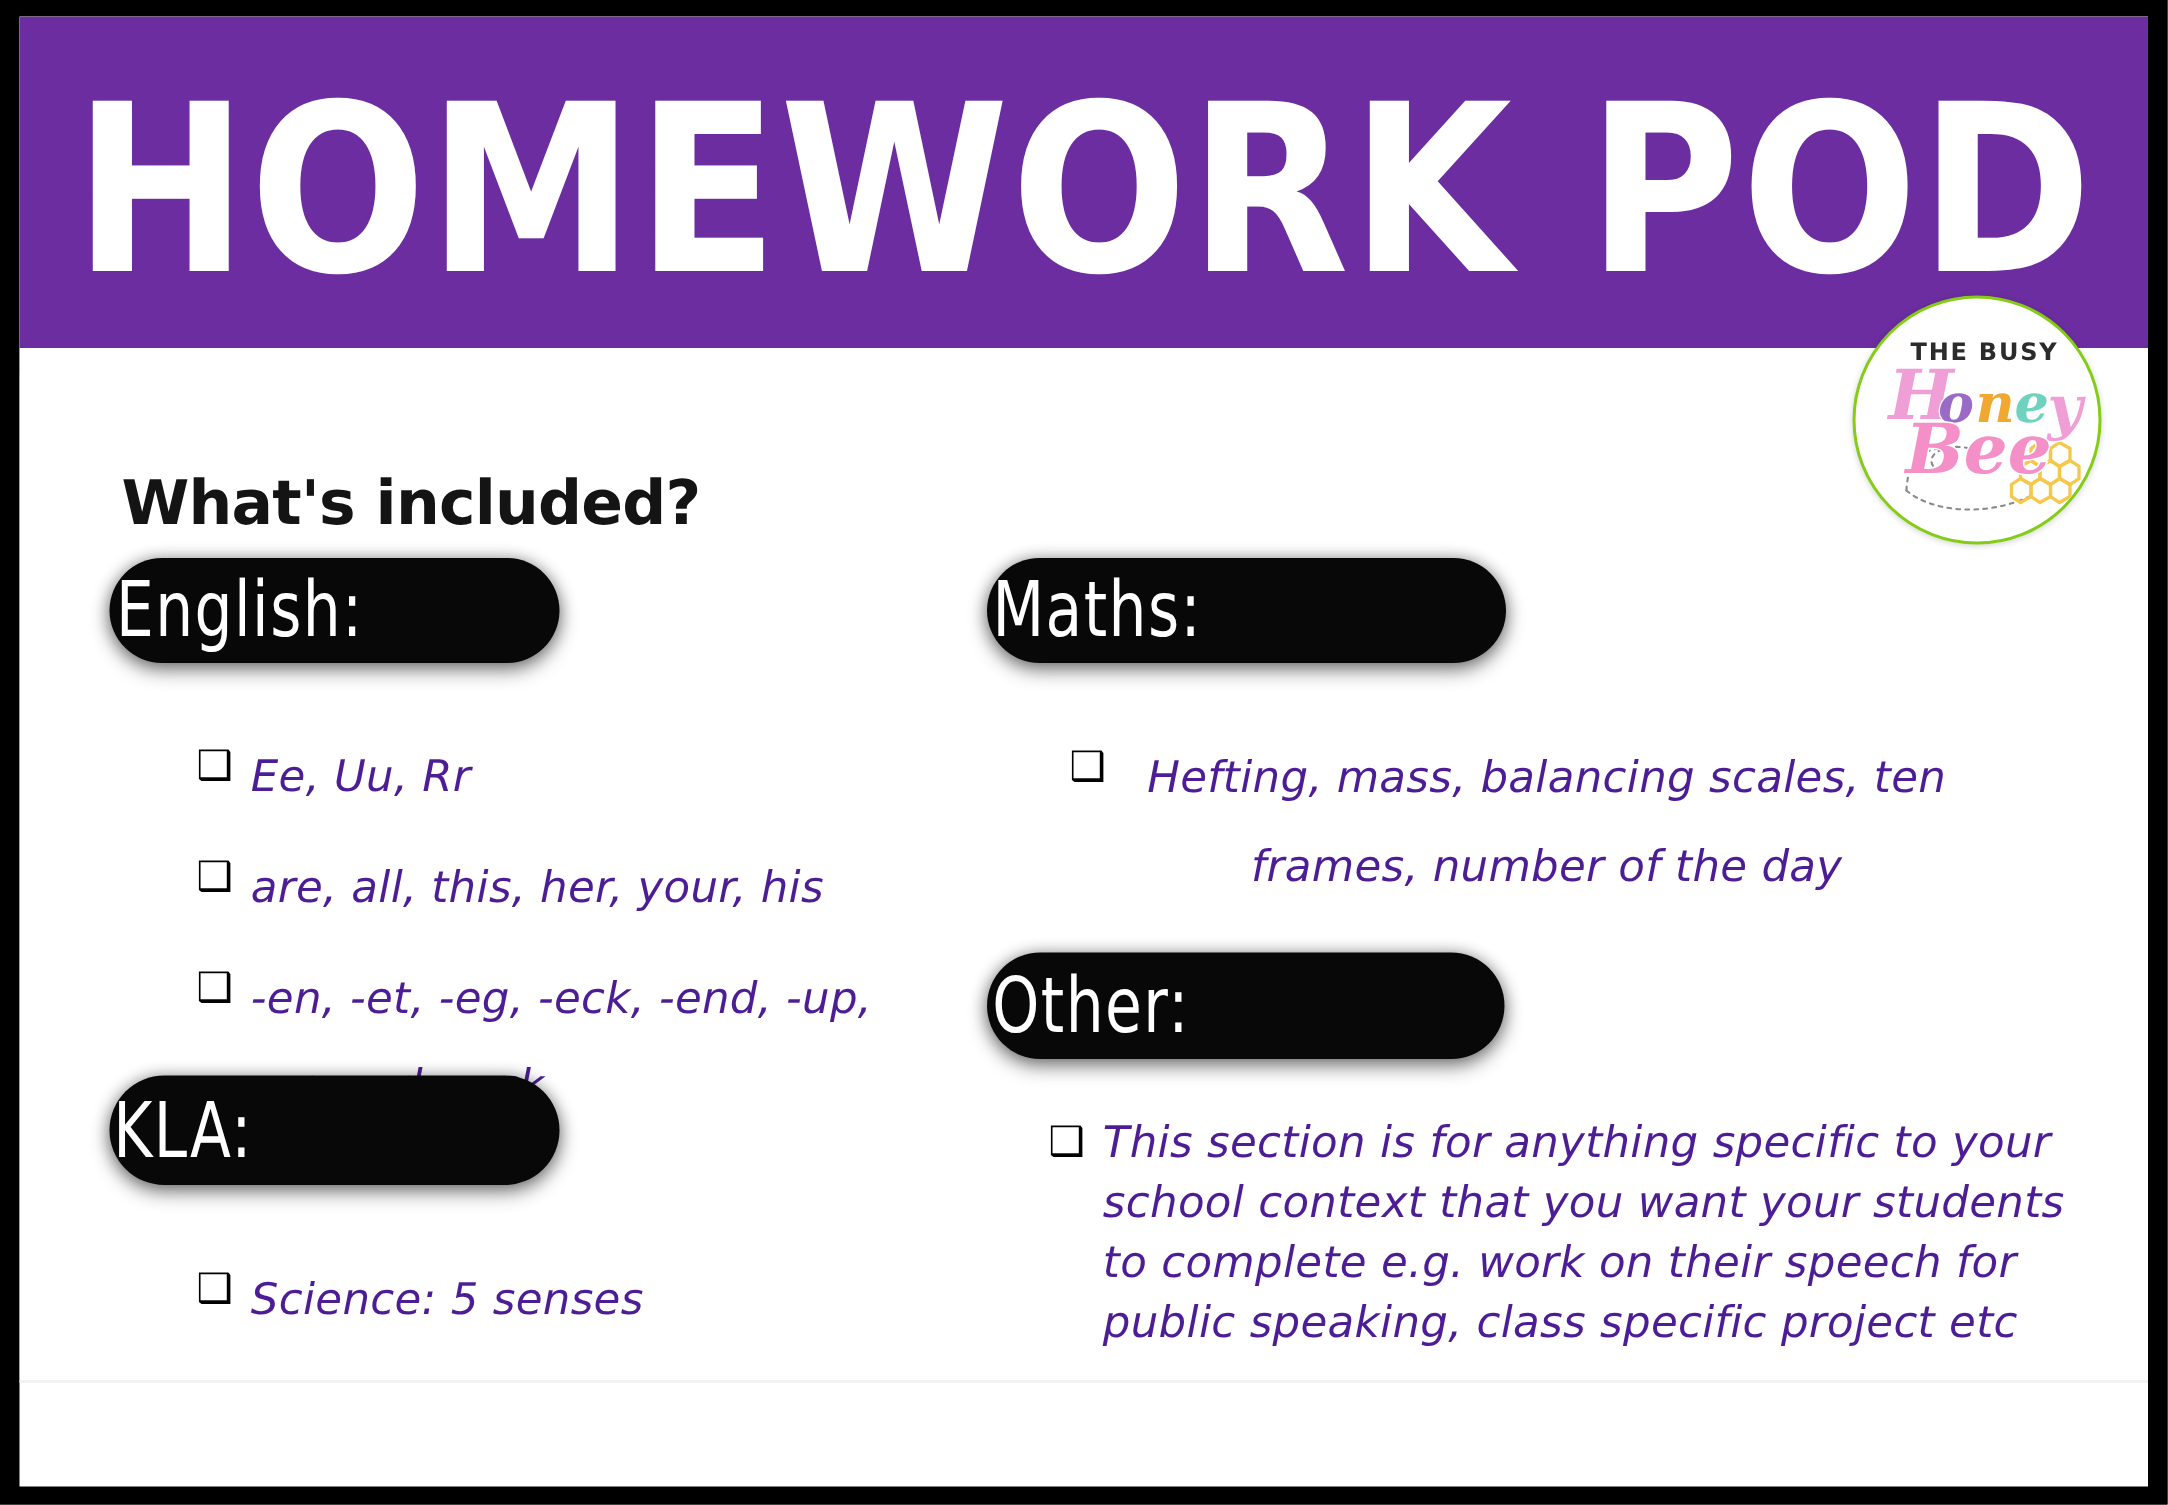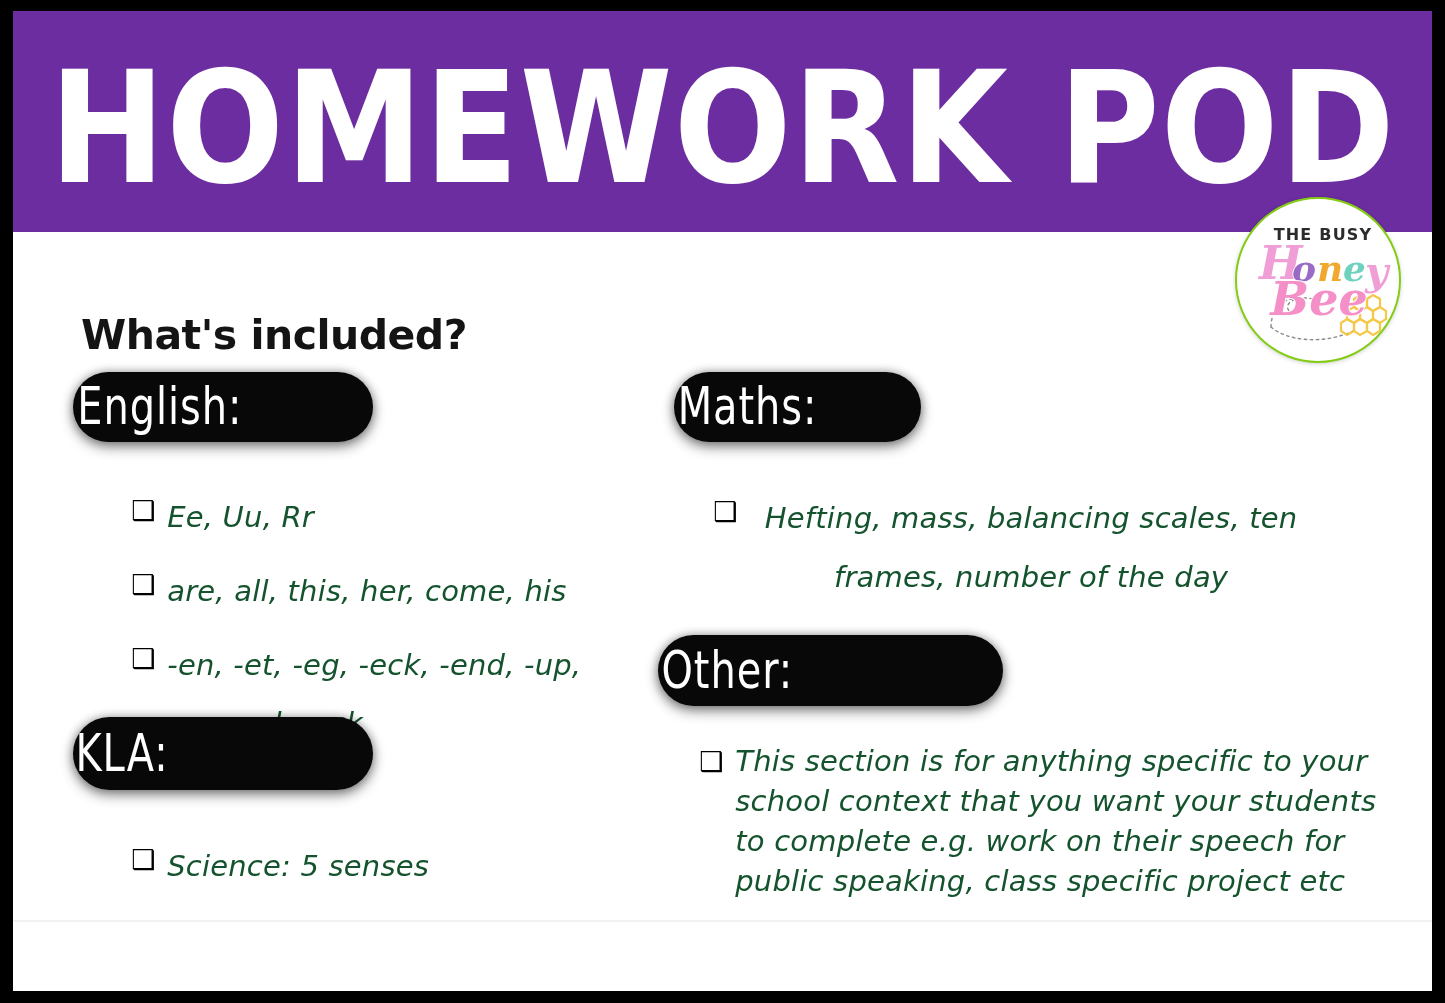--- a/index.html
+++ b/index.html
@@ -106,21 +106,21 @@
     font-family: "DejaVu Sans", sans-serif;
     font-size: 42px;
     line-height: 46px;
     letter-spacing: 1px;
     transform: scaleY(1.22) scaleX(0.95);
     white-space: nowrap;
   }
 
   #pill-english { left: 60px;  top: 361px; width: 300px; height: 70px; }
   #pill-kla     { left: 60px;  top: 706px; width: 300px; height: 73px; }
-  #pill-maths   { left: 645px; top: 361px; width: 247px; height: 70px; margin-left: 16px; }
+  #pill-maths   { left: 645px; top: 361px; width: 346px; height: 70px; }
   #pill-other   { left: 645px; top: 624px; width: 345px; height: 71px; }
 
   
   .checklist {
     position: absolute;
   }
   #list-english { left: 118px; top: 477px; width: 470px; }
   #list-kla     { left: 118px; top: 826px; width: 470px; }
   #list-maths   { left: 700px; top: 478px; width: 600px; }
   #list-other   { left: 686px; top: 730px; width: 700px; }
@@ -140,21 +140,21 @@
     color: #000000;
     margin-right: 12px;
     margin-top: 2px;
     user-select: none;
   }
 
   .check-text {
     font-family: "DejaVu Sans", sans-serif;
     font-size: 29px;
     line-height: 58px;
-    color: #14532d;
+    color: #4c1d95;
     font-style: italic;
     letter-spacing: 0.2px;
   }
 
   
   #list-other .check-text { line-height: 40px; }
   #list-other .checkbox   { line-height: 40px; margin-top: 1px; }
   #list-maths .check-text { line-height: 59px; text-align: center; }
 
   
@@ -202,21 +202,21 @@
     <span class="pill-label">English:</span>
   </div>
 
   <div class="checklist" id="list-english">
     <div class="check-row">
       <span class="checkbox">❑</span>
       <span class="check-text">Ee, Uu, Rr</span>
     </div>
     <div class="check-row">
       <span class="checkbox">❑</span>
-      <span class="check-text">are, all, this, her, come, his</span>
+      <span class="check-text">are, all, this, her, your, his</span>
     </div>
     <div class="check-row">
       <span class="checkbox">❑</span>
       <span class="check-text">-en, -et, -eg, -eck, -end, -up, -un, -ud, -uck</span>
     </div>
   </div>
 
   <div class="pill" id="pill-kla">
     <span class="pill-label">KLA:</span>
   </div>

